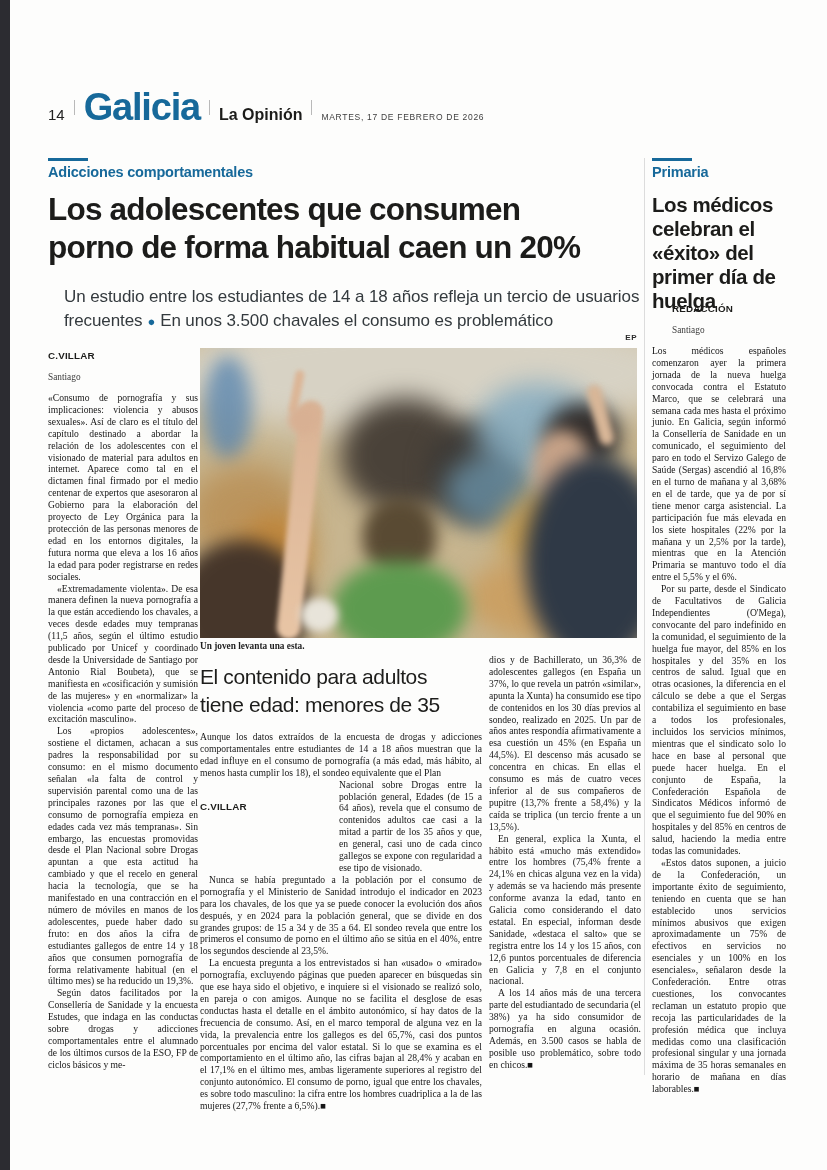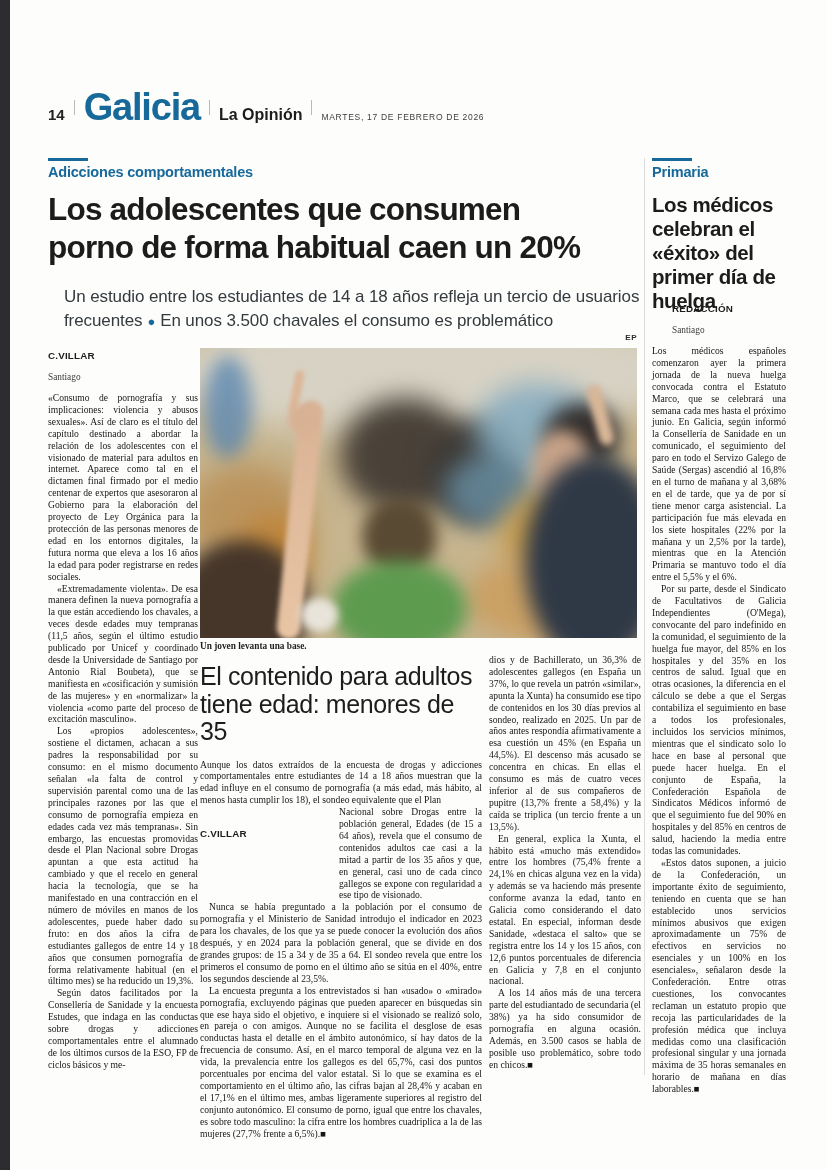--- a/index.html
+++ b/index.html
@@ -3,21 +3,21 @@
 <meta charset="utf-8">
 <style>
   :root{ --accent:#17699a; --ink:#1c1c1a; --body-ink:#161616; }
   html,body{margin:0;padding:0;background:#e9e9e9;}
   .page{position:relative;width:827px;height:1170px;background:#fdfdfc;overflow:hidden;
         font-family:"Liberation Sans",sans-serif;}
   .left-strip{position:absolute;left:0;top:0;width:10px;height:1170px;background:#2c2c31;}
 
   
   .hdr{position:absolute;left:48px;top:88px;display:flex;align-items:baseline;}
-  .pagenum{font-weight:700;font-size:15px;color:#222;}
+  .pagenum{font-weight:400;font-size:15px;color:#222;}
   .hdiv{width:1px;height:15px;background:#b9b9b9;align-self:center;margin:0 9px;}
   .section-title{font-weight:700;font-size:38px;letter-spacing:-1.2px;color:var(--accent);line-height:1;}
   .paper-name{font-weight:700;font-size:16px;color:var(--ink);}
   .hdr-date{font-size:8.5px;letter-spacing:.7px;color:#3d3d3d;}
 
   
   .kicker-rule{position:absolute;width:40px;height:3px;background:var(--accent);}
   .kicker{position:absolute;font-weight:700;font-size:14.5px;color:var(--accent);letter-spacing:-0.2px;}
 
   
@@ -44,21 +44,21 @@
   .photo-credit{position:absolute;left:200px;top:333px;width:437px;text-align:right;
                 font-weight:700;font-size:8px;color:#2a2a2a;letter-spacing:.5px;}
   .photo{position:absolute;left:200px;top:348px;width:437px;height:290px;overflow:hidden;
          background:#c7b58f;}
   .photo .b{position:absolute;border-radius:50%;}
   .caption{position:absolute;left:200px;top:641px;width:437px;font-family:"Liberation Serif",serif;
            font-weight:700;font-size:9.3px;color:#1e1e1e;}
 
   
   #box{position:absolute;left:200px;top:663px;width:282px;}
-  .box-headline{font-weight:400;font-size:25px;line-height:27.5px;letter-spacing:-0.4px;color:#1d1d1b;}
+  .box-headline{font-weight:400;font-size:21px;line-height:27.5px;letter-spacing:-0.4px;color:#1d1d1b;}
   .box-lead{margin-top:13px;}
   .box-mid{display:flex;margin-top:0;}
   .box-mid .left{width:130px;flex:none;padding-top:22px;}
   .box-mid .right{width:143px;margin-left:auto;flex:none;}
   #box .bt p:first-child{text-indent:0;}
 
   
   .vrule{position:absolute;left:644px;top:158px;width:1px;height:917px;background:#dcdcdc;}
   #san-headline{position:absolute;left:652px;top:193px;width:136px;font-weight:700;
                 font-size:20.5px;line-height:24px;letter-spacing:-0.4px;color:var(--ink);}
@@ -121,21 +121,21 @@
     <div class="b" style="left:325px;top:108px;width:140px;height:210px;background:#2f3946;filter:blur(10px);"></div>
     <div class="b" style="left:162px;top:150px;width:75px;height:78px;background:#594a33;filter:blur(8px);"></div>
     <div class="b" style="left:132px;top:213px;width:135px;height:95px;background:#5d9b4f;filter:blur(9px);"></div>
     <div class="b" style="left:-25px;top:192px;width:135px;height:135px;background:#46362a;filter:blur(9px);"></div>
     <div class="b" style="left:88px;top:52px;width:24px;height:240px;background:linear-gradient(#d9b294,#e8c5a5);border-radius:12px;transform:rotate(6deg);filter:blur(2.5px);"></div>
     <div class="b" style="left:92px;top:22px;width:9px;height:44px;background:#dcb697;border-radius:5px;transform:rotate(11deg);filter:blur(2px);"></div>
     <div class="b" style="left:88px;top:58px;width:30px;height:28px;background:#d8b093;filter:blur(3px);"></div>
     <div class="b" style="left:100px;top:250px;width:38px;height:34px;background:#e8e4da;filter:blur(4px);"></div>
     <div class="b" style="left:393px;top:36px;width:15px;height:62px;background:#d8b697;border-radius:8px;transform:rotate(-15deg);filter:blur(3px);"></div>
   </div>
-  <div class="caption">Un joven levanta una base.</div>
+  <div class="caption">Un joven levanta una esta.</div>
 
   <div id="box">
     <div class="box-headline">
       <div>El contenido para adultos</div>
       <div>tiene edad: menores de 35</div>
     </div>
     <div class="bt box-lead">
       <p>Aunque los datos extraídos de la encuesta de drogas y adicciones comportamentales entre estudiantes de 14 a 18 años muestran que la edad influye en el consumo de pornografía (a más edad, más hábito, al menos hasta cumplir los 18), el sondeo equivalente que el Plan</p>
     </div>
     <div class="box-mid">

